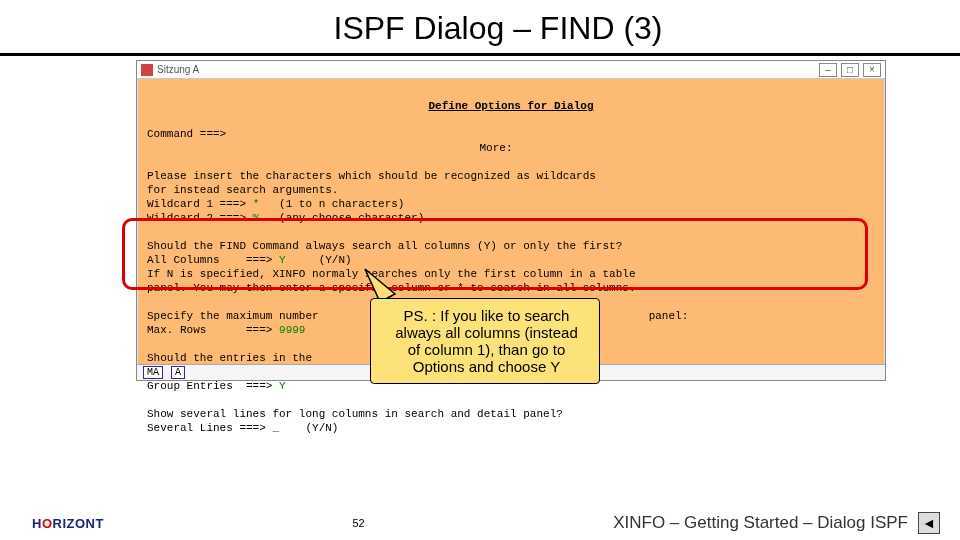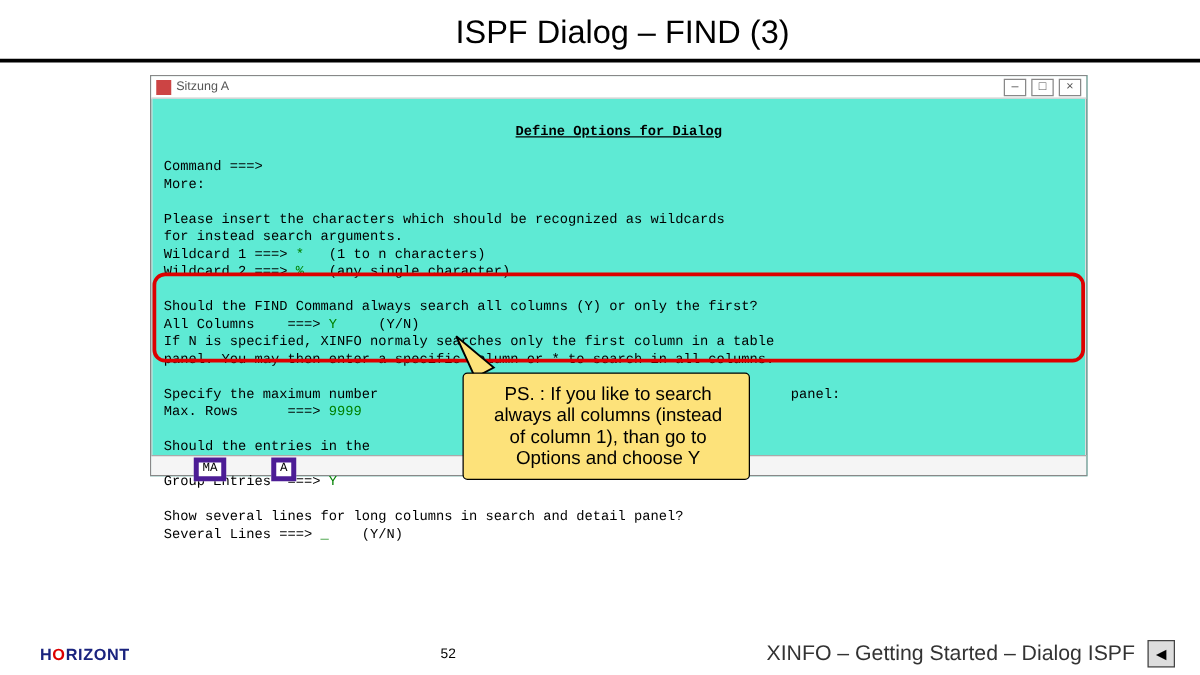--- a/index.html
+++ b/index.html
@@ -6,38 +6,38 @@
   body {
     width: 960px;
     height: 540px;
     background: #fff;
     font-family: Arial, sans-serif;
     position: relative;
     overflow: hidden;
   }
   .slide-title {
     text-align: center;
-    font-size: 26px;
+    font-size: 32px;
     padding: 10px 0 6px 0;
     font-weight: normal;
     margin-left: 36px;
   }
   .title-rule {
     border: 0;
     border-top: 3px solid #000;
     margin: 0 0 10px 0;
   }
   .ispf-window {
     position: absolute;
-    left: 120px;
+    left: 136px;
     top: 60px;
     width: 750px;
     height: 321px;
     border: 1px solid #888;
-    background: #5eead4;
+    background: #fdba74;
     box-shadow: inset 0 0 0 1px #ddd;
   }
   .win-titlebar {
     height: 18px;
     background: #fff;
     border-bottom: 1px solid #ccc;
     display: flex;
     align-items: center;
     padding: 0 4px;
     font-size: 10px;
@@ -97,25 +97,24 @@
     bottom:0; left:0; right:0;
     height:16px;
     border-top:1px solid #aaa;
     font-size:10px;
     font-family:"Courier New",monospace;
     padding:1px 6px;
     background:#f5f5f5;
   }
   .statusbar .sb-box {
     display:inline-block;
-    border:4px solid #4c1d95;
+    border:1px solid #4c1d95;
     padding:0 3px;
     margin-right:2px;
     background:#fff;
-    margin-left:28px;
   }
   .footer {
     position: absolute;
     bottom: 0;
     left: 0; right: 0;
     height: 34px;
     display: flex;
     align-items: center;
     padding: 0 20px;
     font-size: 13px;
@@ -146,25 +145,25 @@
     <span class="win-icon"></span>
     <span class="win-title">Sitzung A</span>
     <span class="win-btn">–</span>
     <span class="win-btn">□</span>
     <span class="win-btn">×</span>
   </div>
 
   <div class="terminal">
 <div class="hdr">Define Options for Dialog</div>
 <span>Command ===&gt;</span>
-<div style="text-align:left;padding-right:30px"><span>More:</span></div>
+<div style="text-align:center;padding-right:30px"><span>More:</span></div>
 <span>Please insert the characters which should be recognized as wildcards</span>
 <span>for instead search arguments.</span>
 <span>Wildcard 1 ===&gt; </span><span class="green">*</span><span>   (1 to n characters)</span>
-<span>Wildcard 2 ===&gt; </span><span class="green">%</span><span>   (any single character)</span>
+<span>Wildcard 2 ===&gt; </span><span class="green">%</span><span>   (any choose character)</span>
 
 <span>Should the FIND Command always search all columns (Y) or only the first?</span>
 <span>All Columns    ===&gt; </span><span class="green">Y</span><span>     (Y/N)</span>
 <span>If N is specified, XINFO normaly searches only the first column in a table</span>
 <span>panel. You may then enter a specific column or * to search in all columns.</span>
 
 <span>Specify the maximum number</span><span style="margin-left:330px">panel:</span>
 <span>Max. Rows      ===&gt; </span><span class="green">9999</span>
 
 <span>Should the entries in the</span>

